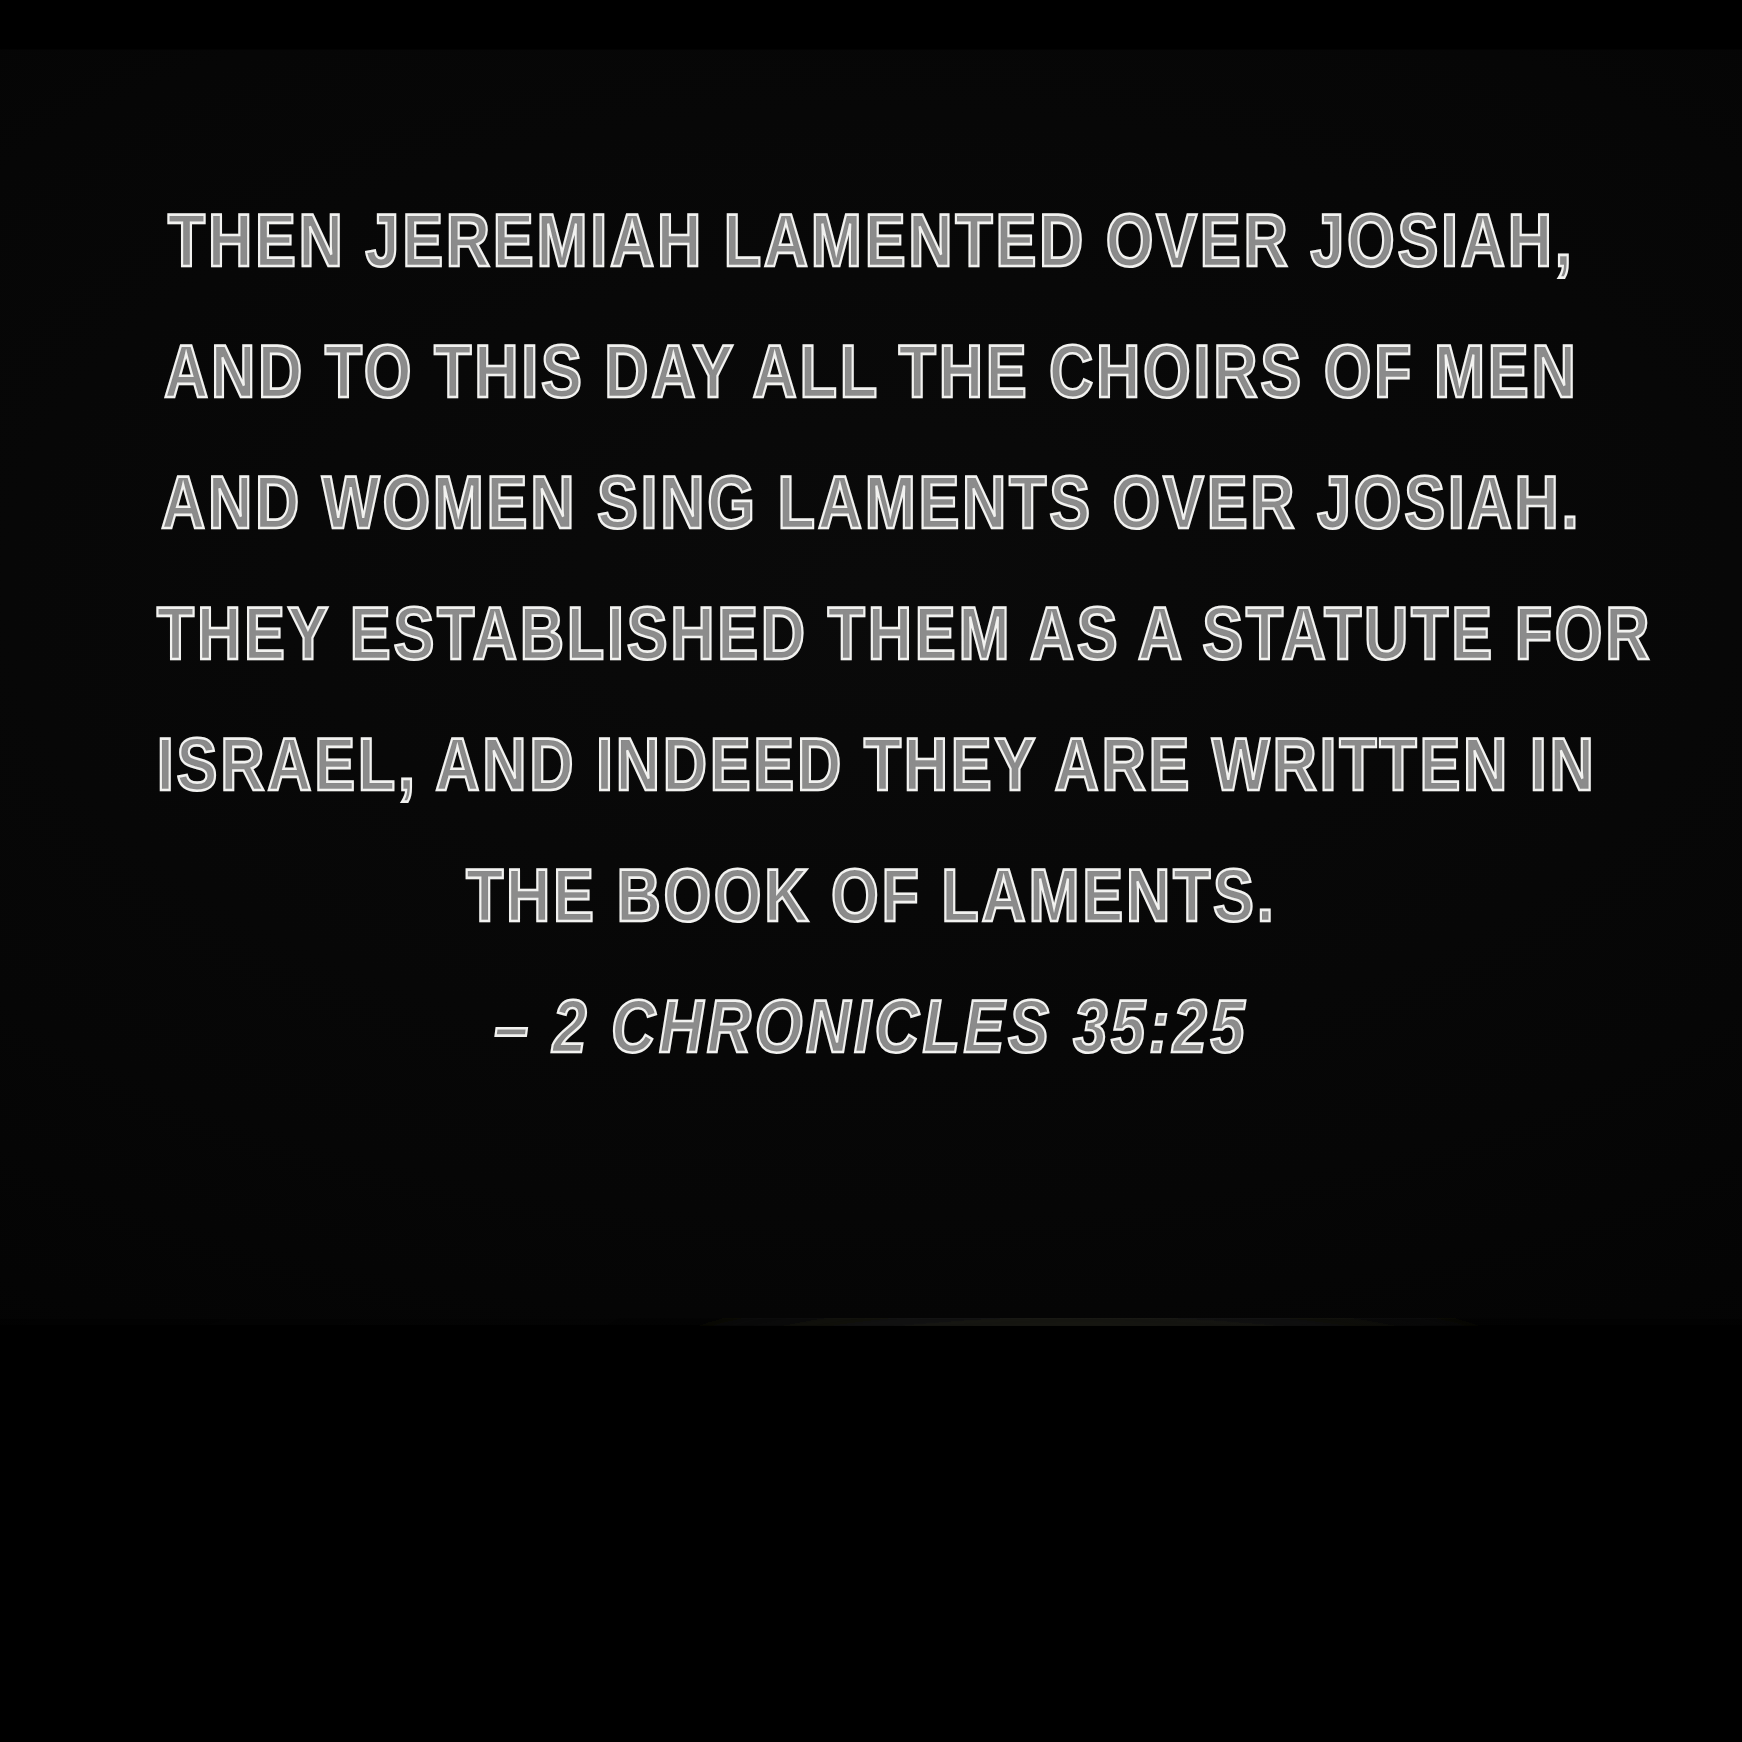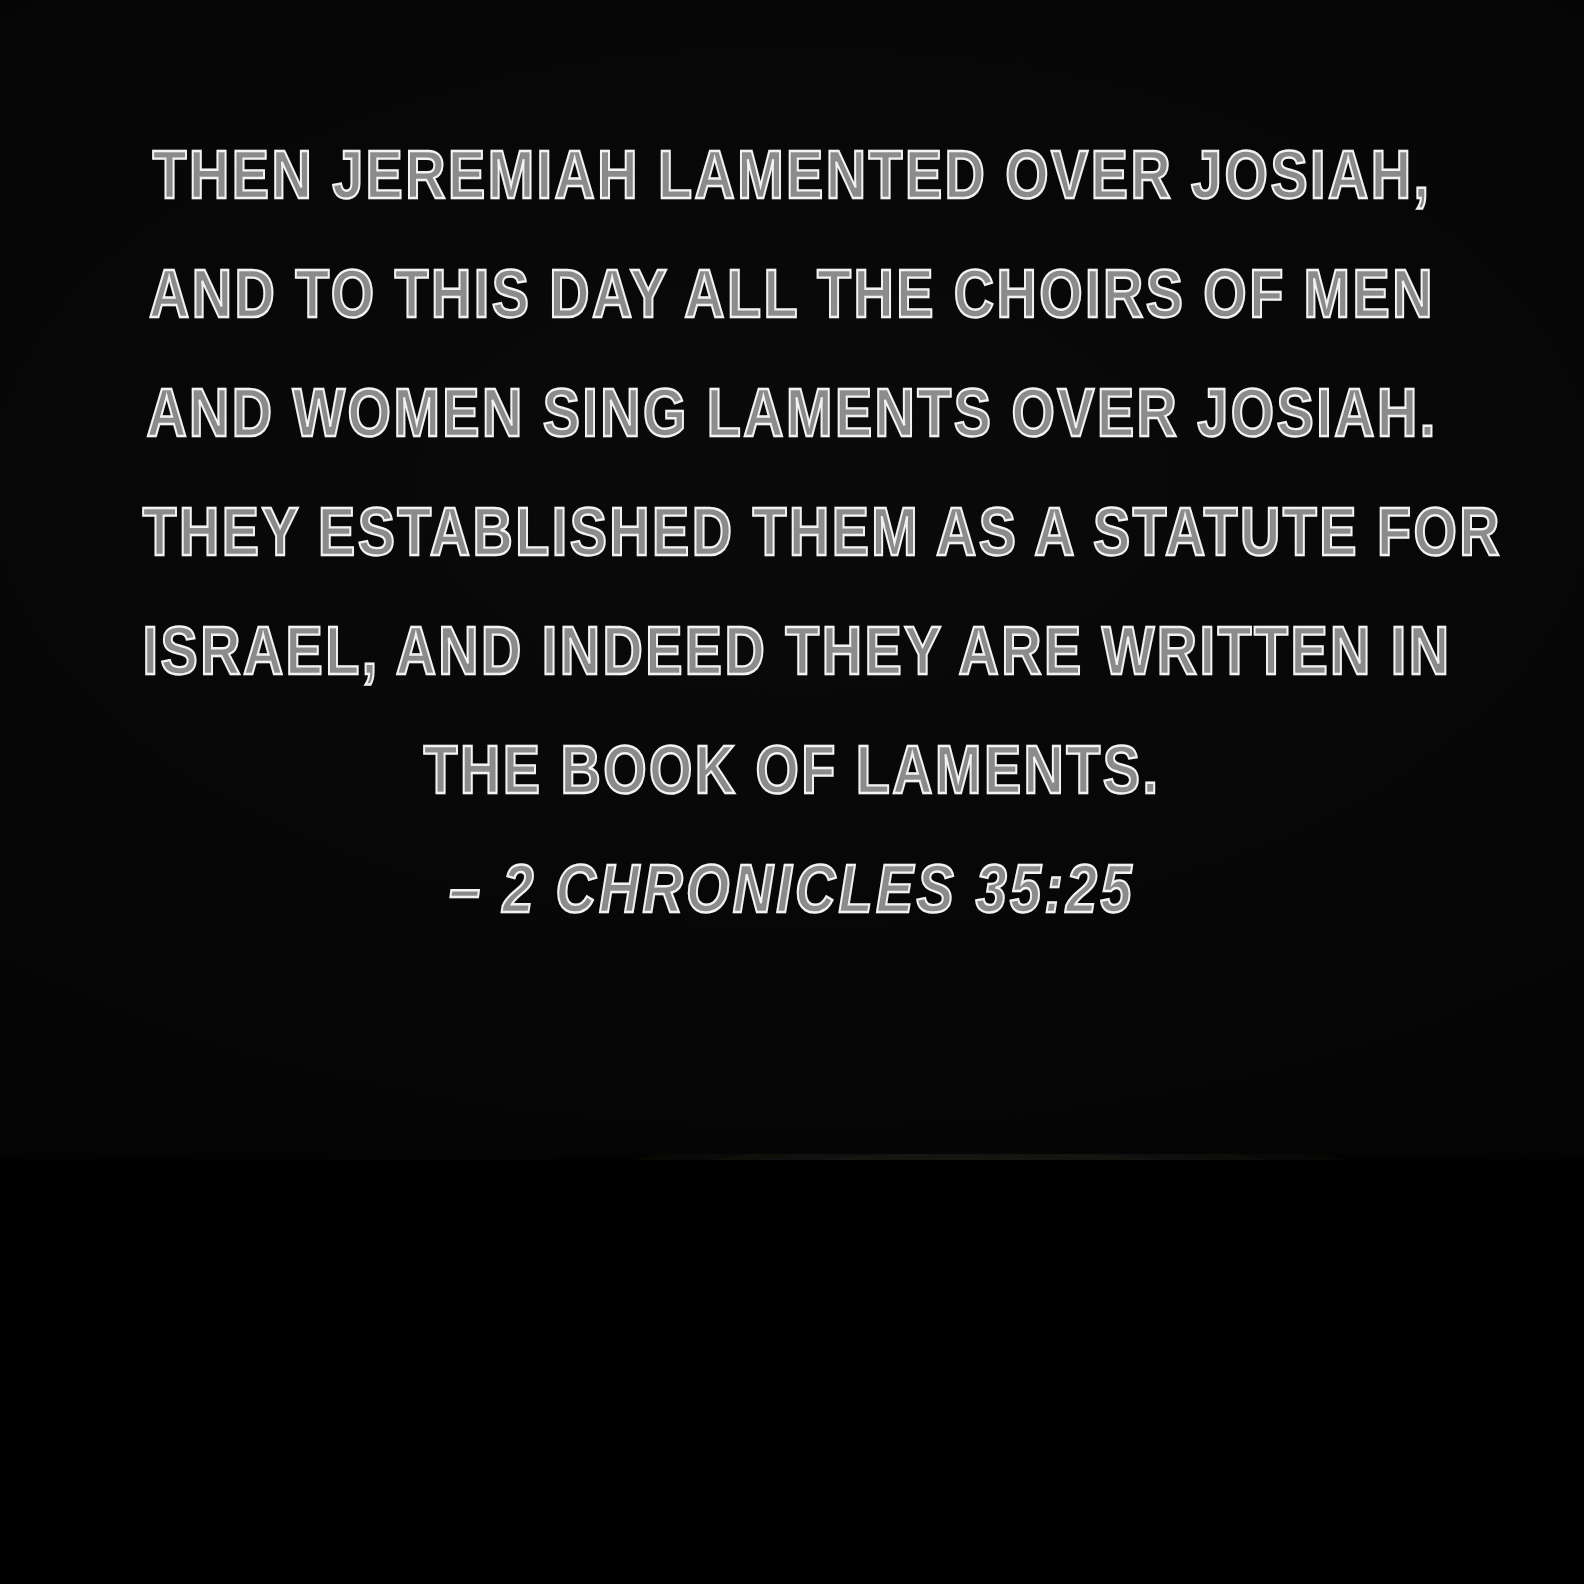--- a/index.html
+++ b/index.html
@@ -8,20 +8,21 @@
     padding: 0;
     background: #000;
   }
   .canvas {
     position: relative;
     width: 1584px;
     height: 1160px;
     overflow: hidden;
     background: radial-gradient(120% 90% at 50% 42%, #0a0a0a 0%, #060606 55%, #010101 100%);
     font-family: "Liberation Sans", "DejaVu Sans", sans-serif;
+    margin-top: 45px;
   }
 
   
   .verse-block {
     position: absolute;
     top: 115px;
     left: 0;
     right: 0;
     text-align: center;
     z-index: 3;

